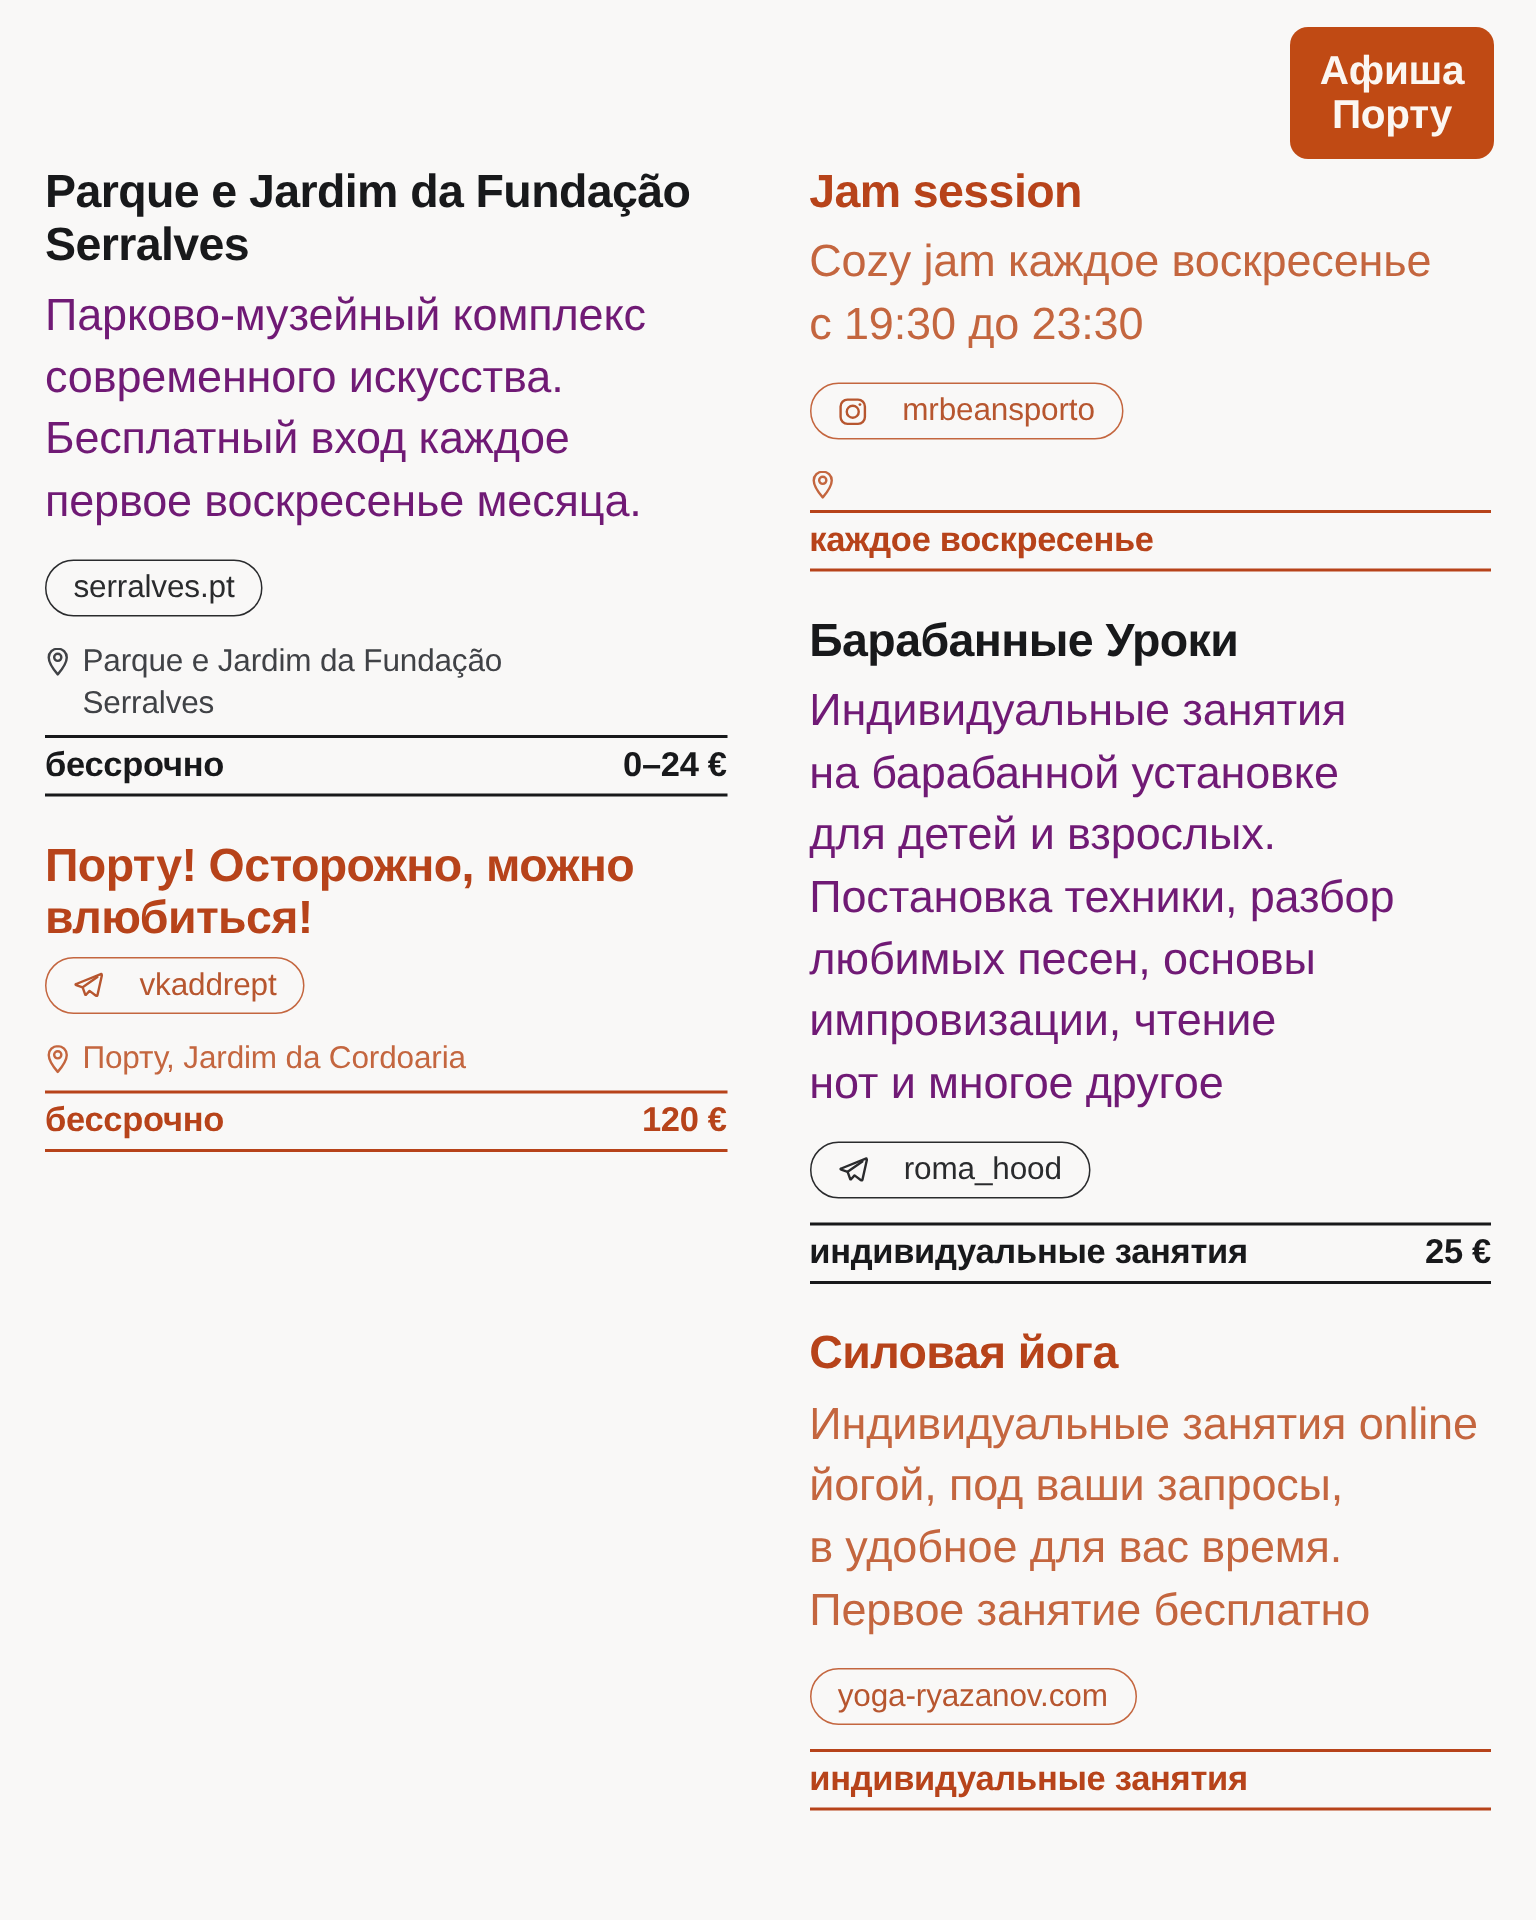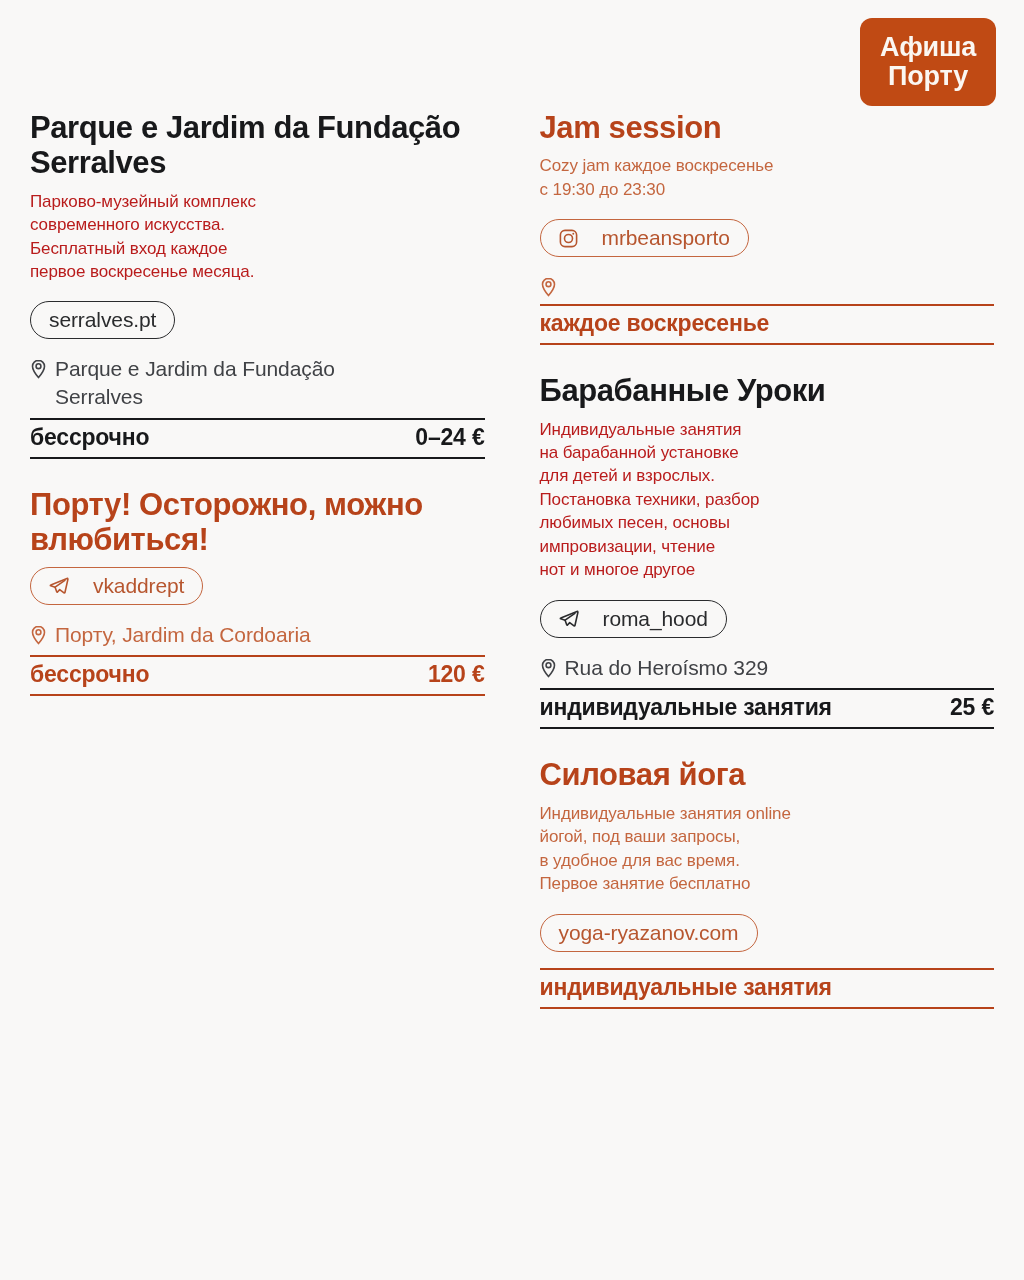--- a/index.html
+++ b/index.html
@@ -44,30 +44,30 @@
   .card:last-child { margin-bottom: 0; }
 
   .card-title {
     font-size: 31px;
     font-weight: 700;
     line-height: 1.14;
     letter-spacing: -0.4px;
     margin-bottom: 9px;
   }
   .card-body {
-    font-size: 17px;
+    font-size: 30px;
     line-height: 1.38;
     letter-spacing: -0.1px;
     white-space: pre-line;
     margin-bottom: 18px;
   }
 
   
   .t-dark .card-title { color: #18191B; }
-  .t-dark .card-body  { color: #b91c1c; }
+  .t-dark .card-body  { color: #701a75; }
   .t-dark .pill       { border-color: #2A2B2D; color: #2A2B2D; }
   .t-dark .pill svg   { stroke: #2A2B2D; }
   .t-dark .loc        { color: #404246; }
   .t-dark .loc svg    { stroke: #404246; }
   .t-dark .footer     { border-color: #18191B; color: #18191B; }
 
   .t-orange .card-title { color: #B7431A; }
   .t-orange .card-body  { color: #C4663F; }
   .t-orange .pill       { border-color: #C4663F; color: #B7562F; }
   .t-orange .pill svg   { stroke: #B7562F; }
@@ -208,27 +208,20 @@
 любимых песен, основы
 импровизации, чтение
 нот и многое другое</div>
           <div class="pill-row"><span class="pill">
               <svg width="20" height="18" viewBox="0 0 20 18">
                 <path d="M18.6 1.3 1.8 8c-.6.2-.6.6 0 .8l4.3 1.4 1.6 4.6c.2.5.5.6.8.2l2.2-2.4 4.3 3.2c.5.3.9.1 1-.5l2.9-12.9c.1-.6-.2-.9-.7-.7z" stroke-linejoin="round"></path>
                 <path d="M6.1 10.2 15.9 3.4" stroke-linecap="round"></path>
               </svg>
               <span>roma_hood</span>
             </span></div>
-          <div class="loc">
-            <svg width="17" height="20" viewBox="0 0 17 20">
-              <path d="M8.5 1.4c-3.3 0-6 2.6-6 5.9 0 4.3 6 11.3 6 11.3s6-7 6-11.3c0-3.3-2.7-5.9-6-5.9z" stroke-linejoin="round"></path>
-              <circle cx="8.5" cy="7.2" r="2.4"></circle>
-            </svg>
-            <span>Rua do Heroísmo 329</span>
-          </div>
           <div class="footer">
             <span>индивидуальные занятия</span>
             <span class="price">25 €</span>
           </div>
         </div>
         <div class="card t-orange">
           <div class="card-title">Силовая йога</div>
           <div class="card-body">Индивидуальные занятия online
 йогой, под ваши запросы,
 в удобное для вас время.

